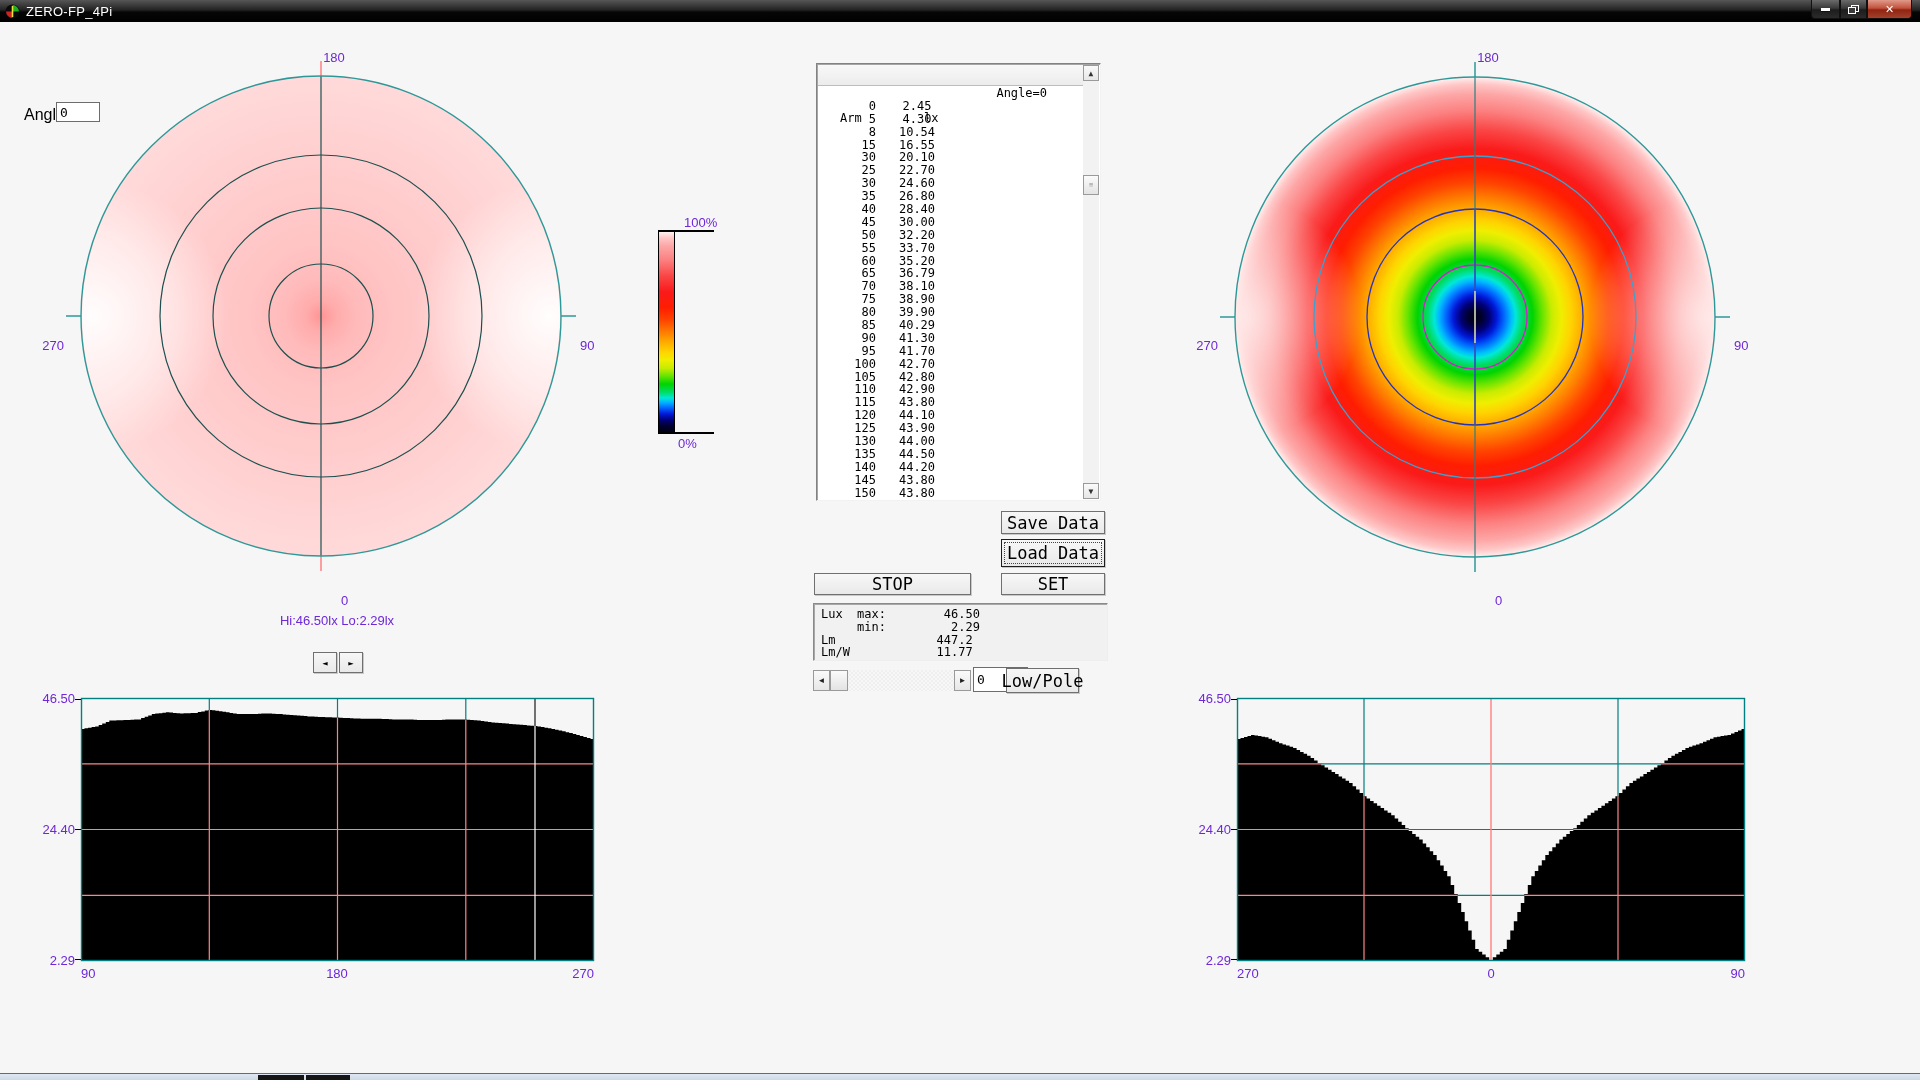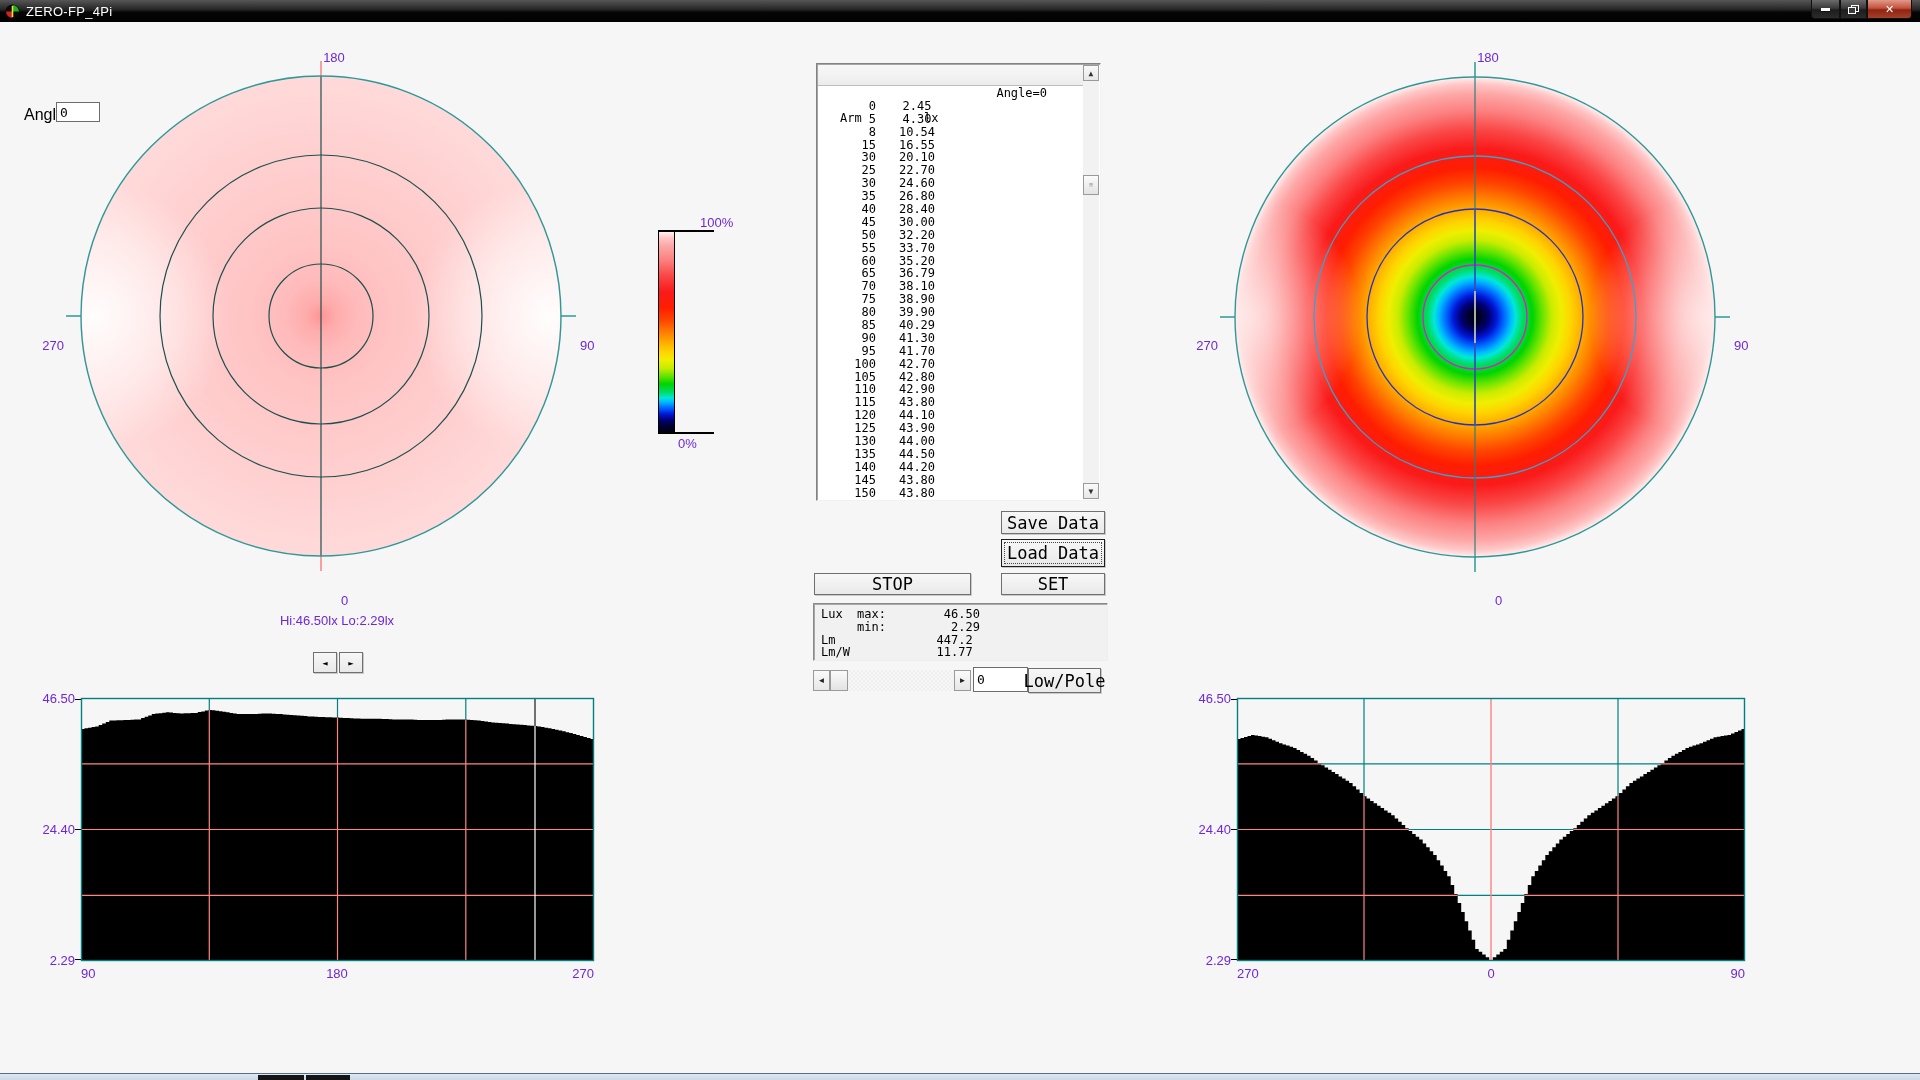--- a/index.html
+++ b/index.html
@@ -161,21 +161,21 @@
   <span class="axis-label" style="left:341px;top:593px">0</span>
   <span class="axis-label" style="left:187px;top:613px;width:300px;text-align:center">Hi:46.50lx  Lo:2.29lx</span>
 
   <div class="btn" style="left:313px;top:652px;width:24px;height:21px;font-size:9px">
       <span>◄</span>
     </div>
   <div class="btn" style="left:339px;top:652px;width:24px;height:21px;font-size:9px">
       <span>►</span>
     </div>
 
-  <span class="axis-label" style="left:700px;top:215px">100%</span>
+  <span class="axis-label" style="left:684px;top:215px">100%</span>
   <div id="scalebar" style="background: linear-gradient(to top, rgb(0, 0, 20) 0%, rgb(0, 0, 48) 3%, rgb(0, 0, 120) 6%, rgb(0, 24, 216) 9%, rgb(0, 100, 255) 12%, rgb(0, 184, 255) 15%, rgb(0, 232, 216) 17%, rgb(0, 220, 100) 20%, rgb(0, 212, 0) 24%, rgb(102, 228, 0) 28%, rgb(200, 236, 0) 32%, rgb(240, 238, 0) 36%, rgb(255, 212, 0) 40%, rgb(255, 170, 0) 45%, rgb(255, 124, 0) 50%, rgb(255, 68, 0) 56%, rgb(255, 30, 0) 62%, rgb(250, 26, 26) 70%, rgb(250, 70, 70) 78%, rgb(252, 128, 128) 86%, rgb(253, 166, 166) 93%, rgb(255, 198, 198) 97%, rgb(255, 241, 241) 100%);"></div>
   <div class="scale-line" style="left:658px;top:230px;width:56px"></div>
   <div class="scale-line" style="left:658px;top:432px;width:56px"></div>
   <span class="axis-label" style="left:678px;top:436px">0%</span>
 
   <div id="data-table">
     <div id="table-header">
       <span class="h" style="left:22px">Arm</span>
       <span class="h" style="left:106px">lx</span>
     </div>
@@ -231,21 +231,21 @@
   <div id="stats-panel"><span>Lux  max:        46.50</span>
 <span>     min:         2.29</span>
 <span>Lm              447.2</span>
 <span>Lm/W            11.77</span></div>
 
   <div class="hscroll-track" style="left:813px;top:670px;width:158px;height:21px"></div>
   <div class="hscroll-arr" style="left:813px;top:670px">◄</div>
   <div class="hscroll-thumb" style="left:830px;top:670px"></div>
   <div class="hscroll-arr" style="left:954px;top:670px">►</div>
   <input class="textinput" style="left: 973px; top: 667px; width: 55px; height: 25px;" value="0">
-  <div class="btn" style="left:1028px;top:668px;width:73px;height:25px">Low/Pole</div>
+  <div class="btn" style="left:1006px;top:668px;width:73px;height:25px">Low/Pole</div>
 
   <svg id="rp-svg" style="left:1215px;top:57px" width="520" height="520" viewBox="0 0 520 520">
     <defs>
       <radialGradient id="rp-grad">
           <stop offset="0.0%" stop-color="#000014"></stop>
           <stop offset="3.0%" stop-color="#000030"></stop>
           <stop offset="6.0%" stop-color="#000078"></stop>
           <stop offset="9.0%" stop-color="#0018d8"></stop>
           <stop offset="12.0%" stop-color="#0064ff"></stop>
           <stop offset="15.0%" stop-color="#00b8ff"></stop>

